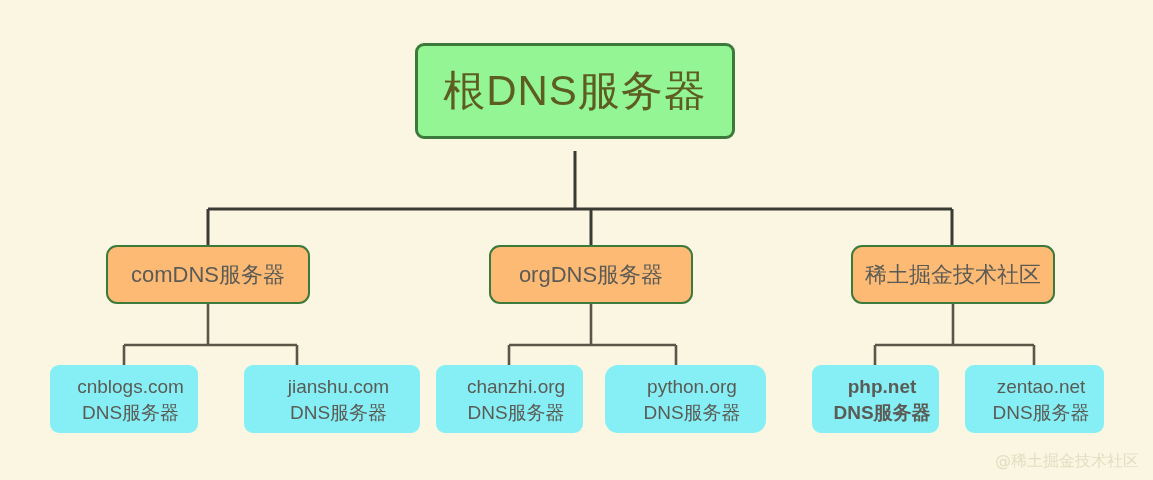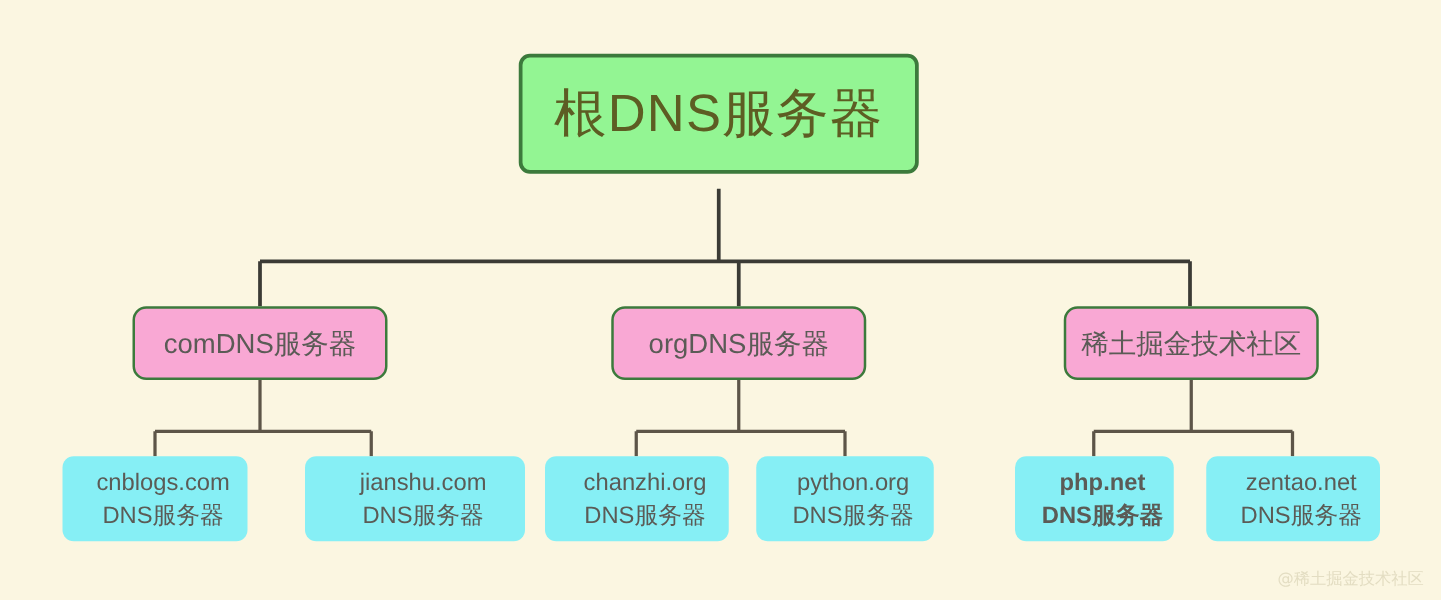--- a/index.html
+++ b/index.html
@@ -50,21 +50,21 @@
     color: #5d5d23;
     font-size: 42px;
     letter-spacing: 1px;
   }
 
   
   .node-mid {
     top: 245px;
     width: 204px;
     height: 59px;
-    background: #f9a8d4;
+    background: #fdba74;
     border: 2px solid #3c7a3c;
     border-radius: 11px;
     color: #5b5b56;
     font-size: 22px;
   }
   .mid-com { left: 106px; }
   .mid-org { left: 489px; }
   .mid-net { left: 851px; }
 
   
@@ -85,30 +85,30 @@
   .node-leaf .leaf-domain,
   .node-leaf .leaf-sub {
     display: block;
     white-space: nowrap;
     text-align: center;
   }
 
   .leaf-0 { left: 50px;  width: 148px; }
   .leaf-1 { left: 222px; width: 176px; margin-left: 22px; }
   .leaf-2 { left: 436px; width: 147px; }
-  .leaf-3 { left: 605px; width: 142px; }
+  .leaf-3 { left: 605px; width: 161px; border-radius: 13px; }
   .leaf-4 { left: 812px; width: 127px; font-weight: bold; }
   .leaf-5 { left: 965px; width: 139px; }
 
   
   .watermark {
     position: absolute;
     right: 14px;
     bottom: 8px;
-    font-size: 13px;
+    font-size: 16px;
     color: #e3ddc2;
     font-family: "DejaVu Sans", sans-serif;
     z-index: 3;
     white-space: nowrap;
   }
 </style>
 </head>
 <body>
 
 <div id="diagram">

